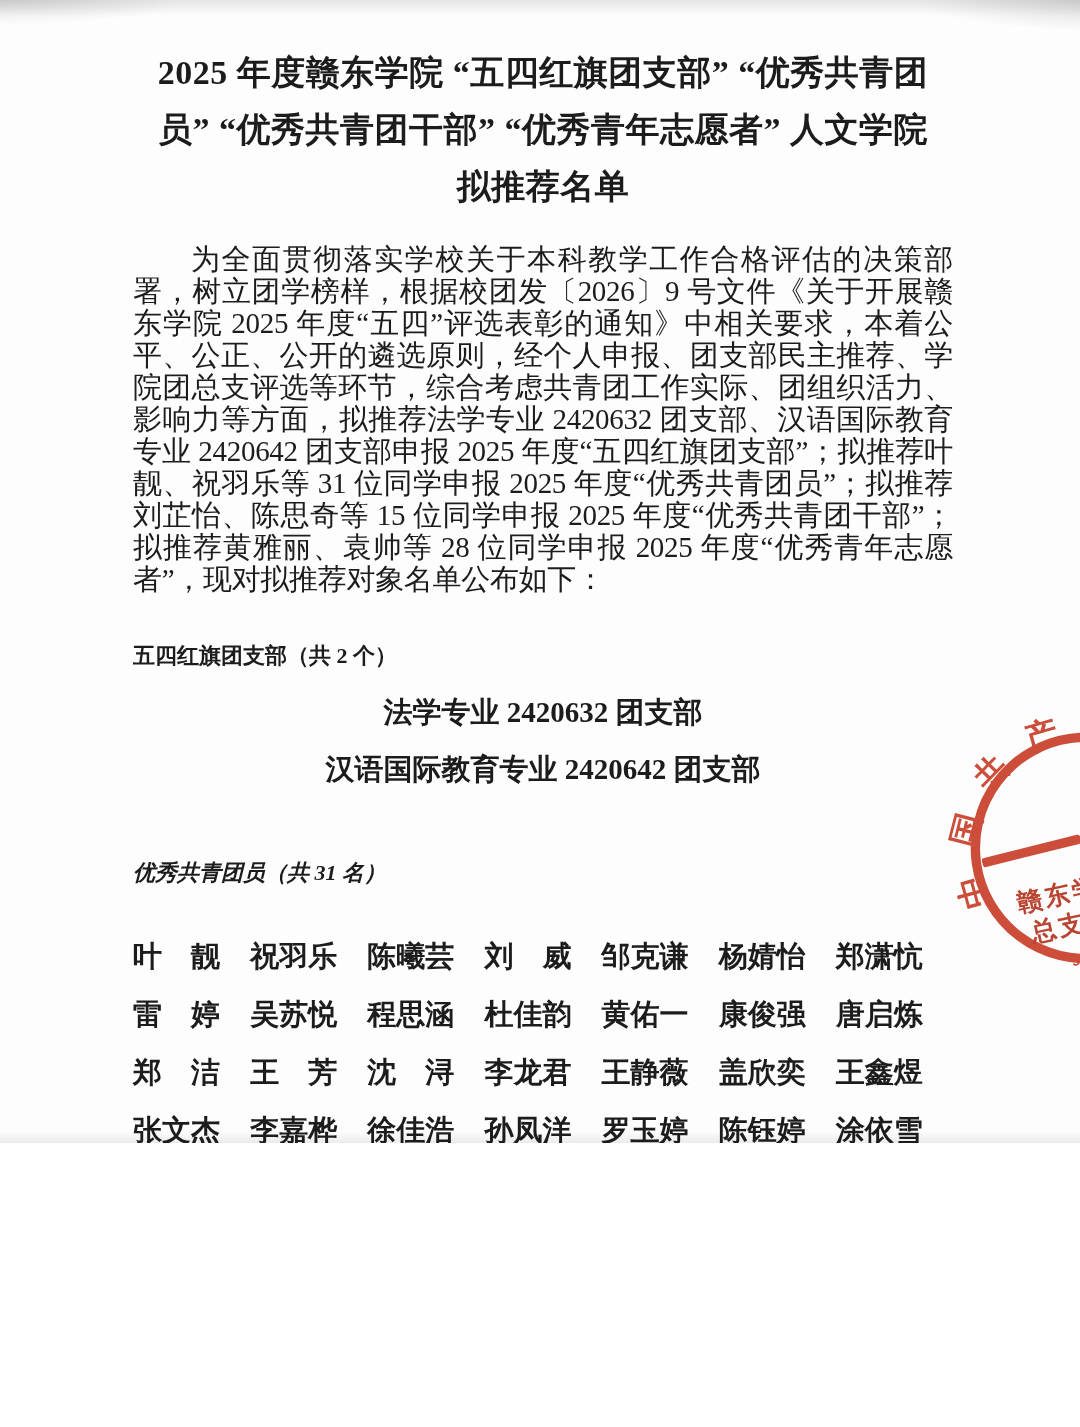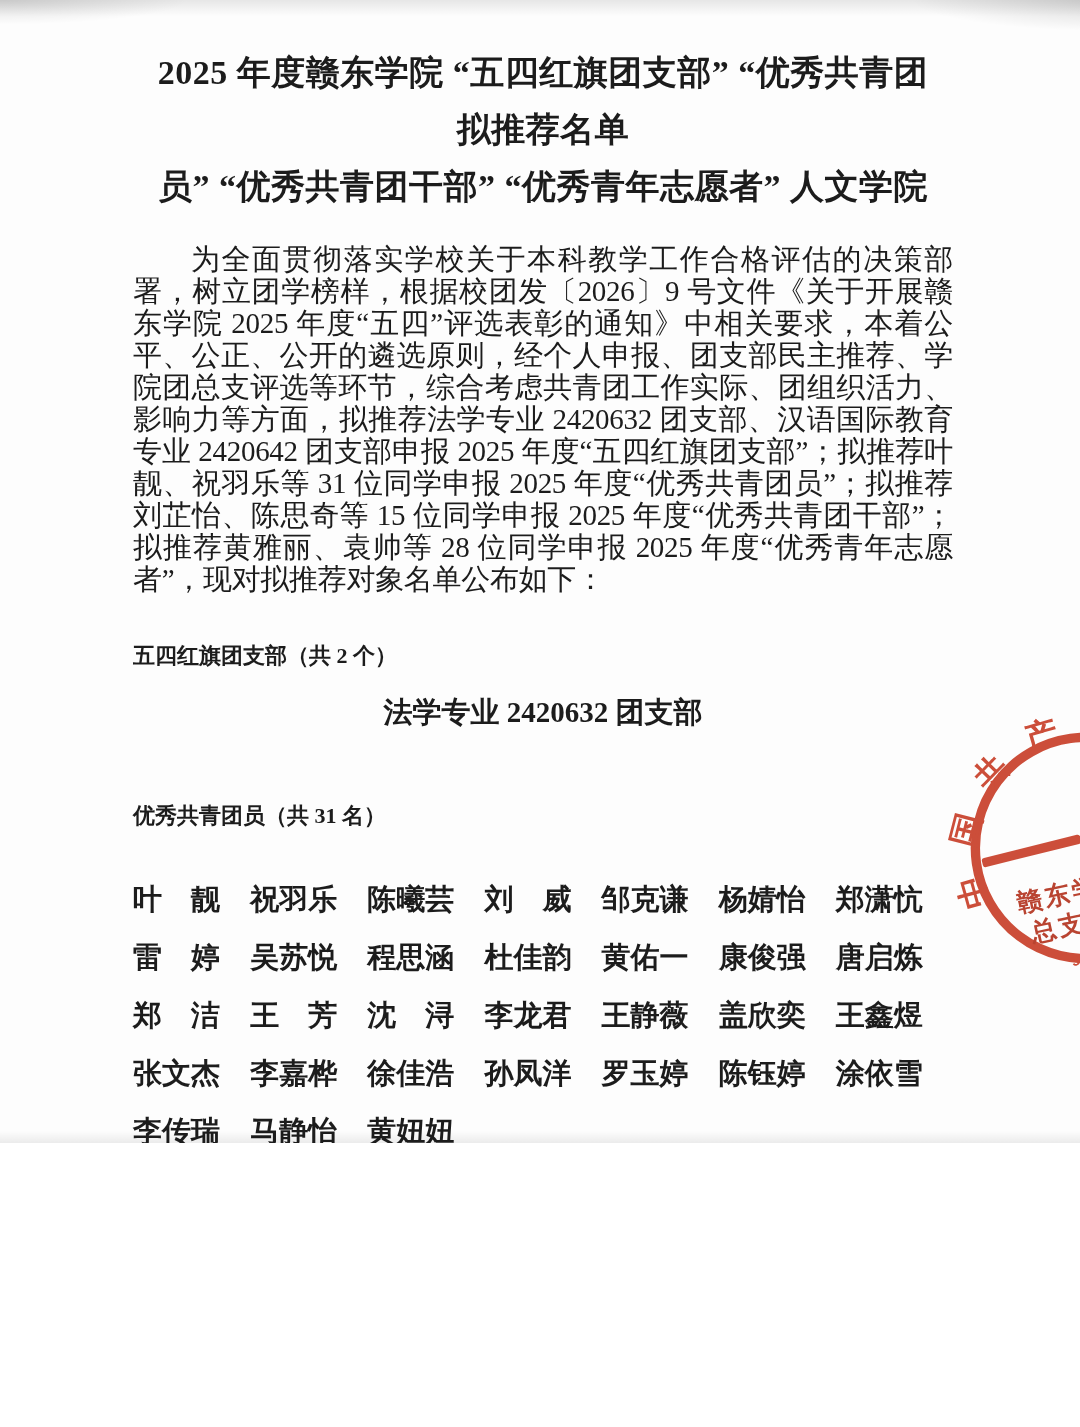--- a/index.html
+++ b/index.html
@@ -44,21 +44,21 @@
     text-justify: inter-ideograph;
     text-indent: 2em;
   }
   .sec-heading {
     font-size: 22px;
     font-weight: bold;
     text-align: left;
     line-height: 57px;
   }
   .sec-heading.first { margin-top: 32px; }
-  .sec-heading.second { margin-top: 46px; }
+  .sec-heading.second { margin-top: 46px; font-style: italic; }
   .sec-line {
     font-size: 29px;
     font-weight: bold;
     text-align: center;
     line-height: 57px;
     font-family: Liberation Serif, serif;
   }
   .names-grid {
     margin-top: 38px;
     display: grid;
@@ -80,28 +80,29 @@
   }
 </style>
 </head>
 <body>
 
 <div class="page">
   <div class="content">
 
     <div class="doc-title">
       <div class="t-line">2025 年度赣东学院 “五四红旗团支部” “优秀共青团</div>
+      <div class="t-line">员” “优秀共青团干部” “优秀青年志愿者” 人文学院</div>
       <div class="t-line">拟推荐名单</div>
-      <div class="t-line">员” “优秀共青团干部” “优秀青年志愿者” 人文学院</div>
     </div>
 
     <p class="body-para">为全面贯彻落实学校关于本科教学工作合格评估的决策部署，树立团学榜样，根据校团发〔2026〕9 号文件《关于开展赣东学院 2025 年度“五四”评选表彰的通知》中相关要求，本着公平、公正、公开的遴选原则，经个人申报、团支部民主推荐、学院团总支评选等环节，综合考虑共青团工作实际、团组织活力、影响力等方面，拟推荐法学专业 2420632 团支部、汉语国际教育专业 2420642 团支部申报 2025 年度“五四红旗团支部”；拟推荐叶靓、祝羽乐等 31 位同学申报 2025 年度“优秀共青团员”；拟推荐刘芷怡、陈思奇等 15 位同学申报 2025 年度“优秀共青团干部”；拟推荐黄雅丽、袁帅等 28 位同学申报 2025 年度“优秀青年志愿者”，现对拟推荐对象名单公布如下：</p>
 
     <div class="sec-heading first">五四红旗团支部（共 2 个）</div>
     <div class="sec-line">法学专业 2420632 团支部</div>
+    <div class="sec-line">汉语国际教育专业 2420642 团支部</div>
 
     <div class="sec-heading second">优秀共青团员（共 31 名）</div>
 
     <div class="names-grid">
       <span class="name-cell">叶　靓</span>
       <span class="name-cell">祝羽乐</span>
       <span class="name-cell">陈曦芸</span>
       <span class="name-cell">刘　威</span>
       <span class="name-cell">邹克谦</span>
       <span class="name-cell">杨婧怡</span>

